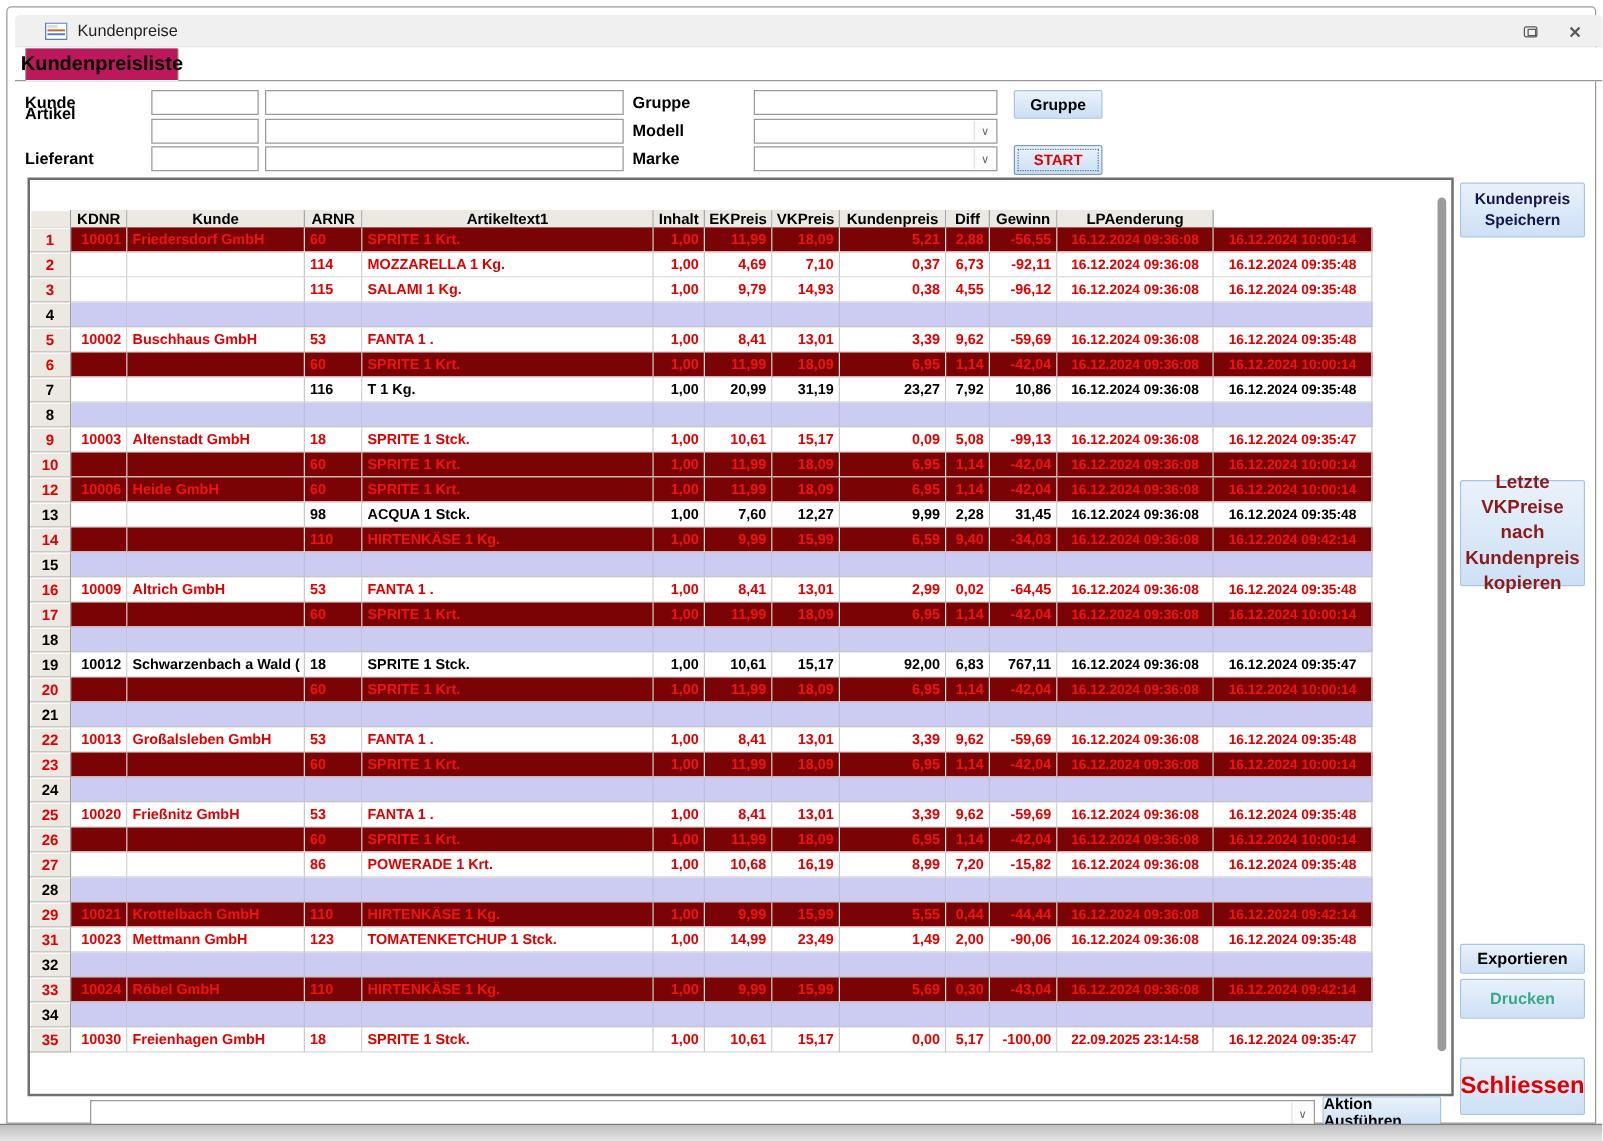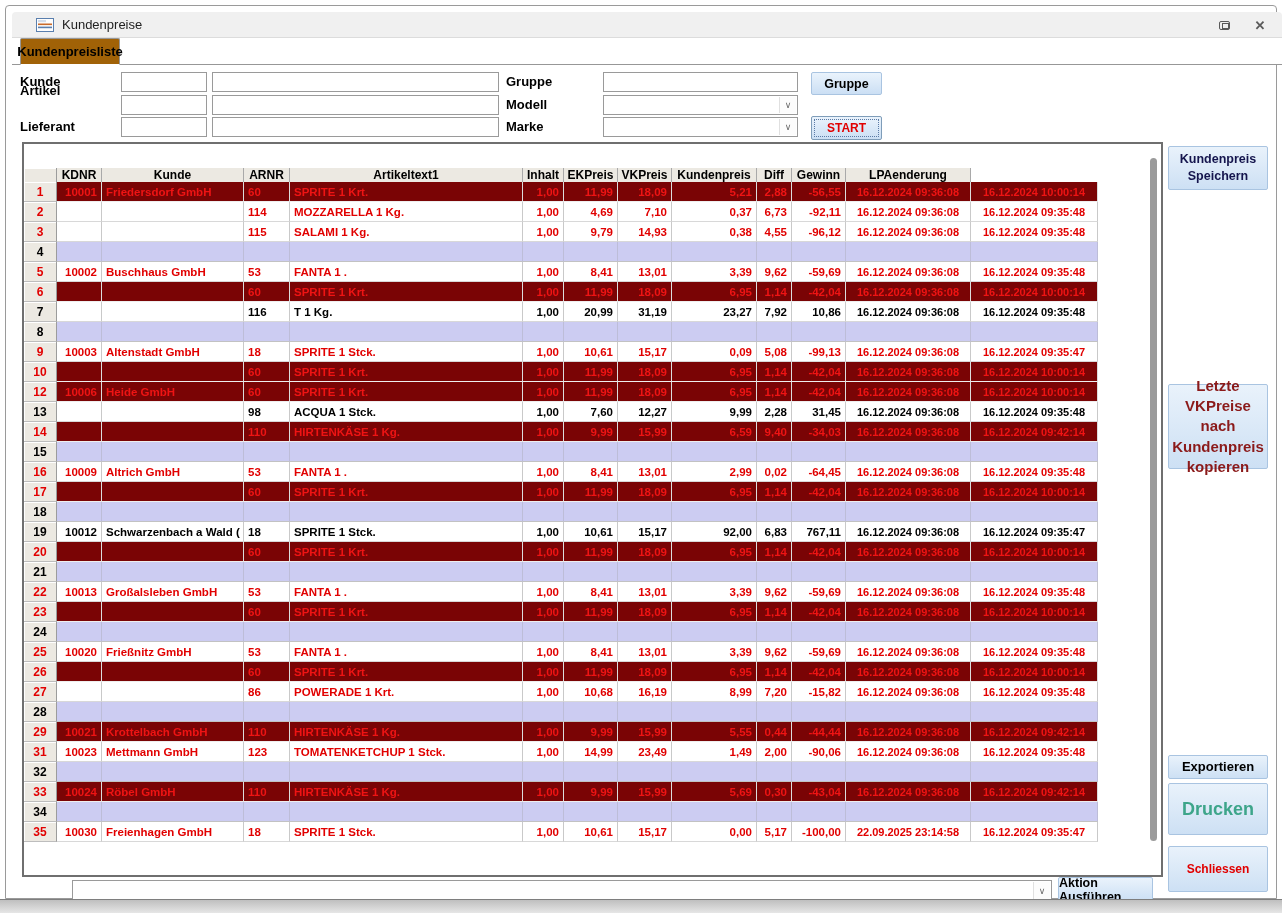--- a/index.html
+++ b/index.html
@@ -17,23 +17,23 @@
   .title-text { position:absolute; left:50px; top:5px; font-size:13px; color:#222; }
   .winbtn { position:absolute; top:4px; width:28px; height:19px; display:flex; align-items:center; justify-content:center; color:#5a5a5a; }
   .winbtn.restore { right:44px; }
   .winbtn.close { right:8px; }
   .restore-glyph { width:11px; height:9px; border:1px solid #5a5a5a; border-radius:2px; position:relative; }
   .restore-glyph::after { content:""; position:absolute; left:2px; top:1px; width:5px; height:4px; border:1px solid #5a5a5a; }
   .close-glyph { font-size:13px; font-weight:bold; line-height:1; }
 
   
   .tabstrip { position:absolute; left:6px; top:32px; width:1270px; height:27px; background:#fff; border-bottom:1px solid #979797; }
-  .tab { position:absolute; left:8px; top:0px; width:100px; height:27px; background:#a16207;
+  .tab { position:absolute; left:8px; top:0px; width:123px; height:27px; background:#be185d;
          border:1px solid #979797; border-bottom:1px solid #fff; border-radius:2px 2px 0 0;
-         display:flex; align-items:center; justify-content:center; font-weight:bold; font-size:13px; color:#000; }
+         display:flex; align-items:center; justify-content:center; font-weight:bold; font-size:16px; color:#000; }
 
   
   .lbl { position:absolute; font-weight:bold; font-size:13px; color:#000; }
   .inp { position:absolute; height:20px; border:1px solid #9a9a9a; background:#fff; font-size:12px; padding:0 3px;
          font-family:"Liberation Sans",sans-serif; }
   .combo { position:absolute; height:20px; border:1px solid #9a9a9a; background:#fff; }
   .combo .arrow { position:absolute; right:1px; top:1px; bottom:1px; width:17px; display:flex; align-items:center;
                   justify-content:center; color:#666; font-size:9px; background:#fcfcfc; border-left:1px solid #e0e0e0; }
   .btn-blue { background:linear-gradient(#eaf3fc,#cbdff4); border:1px solid #a9c4e1; border-radius:2px;
               display:flex; align-items:center; justify-content:center; font-weight:bold; color:#000; cursor:default; }
@@ -66,22 +66,22 @@
   .s-black .c-num, .s-blank .c-num { color:#000; }
   .vthumb { position:absolute; right:4px; top:14px; width:7px; height:683px; background:#9b9b9b; border-radius:4px; }
 
   
   .side-btn { position:absolute; left:1162px; width:100px; background:linear-gradient(#e9f2fb,#cde0f4);
               border:1px solid #a9c4e1; border-radius:2px; display:flex; align-items:center; justify-content:center;
               text-align:center; font-weight:bold; white-space:pre-line; line-height:1.35; cursor:default; }
   .sb-save   { top:140px; height:44px; font-size:12.5px; color:#15154d; }
   .sb-copy   { top:378px; height:85px; font-size:15px; color:#8b1a1a; }
   .sb-export { top:749px; height:24px; font-size:13px; color:#000; }
-  .sb-print  { top:777px; height:52px; font-size:18px; color:#3da58a; }
-  .sb-close  { top:840px; height:46px; font-size:12px; color:#e10000; }
+  .sb-print  { top:777px; height:32px; font-size:13px; color:#3da58a; }
+  .sb-close  { top:840px; height:46px; font-size:19px; color:#e10000; }
 
   
   .action-combo { position:absolute; left:66px; top:874px; width:980px; height:22px; border:1px solid #9a9a9a; background:#fff; }
   .action-btn { position:absolute; left:1052px; top:871px; width:95px; height:25px; font-size:12.5px; }
 </style>
 </head>
 <body>
 
 <div class="window">
 

